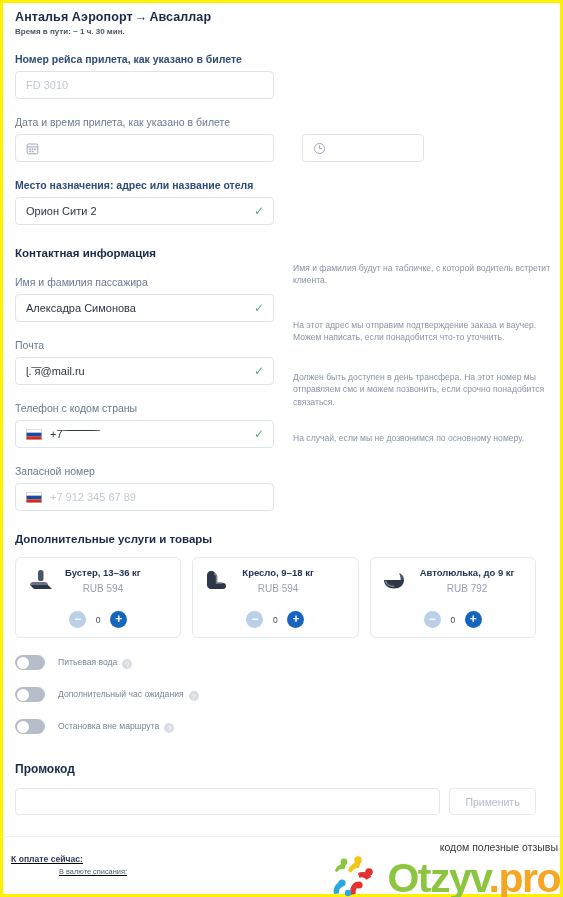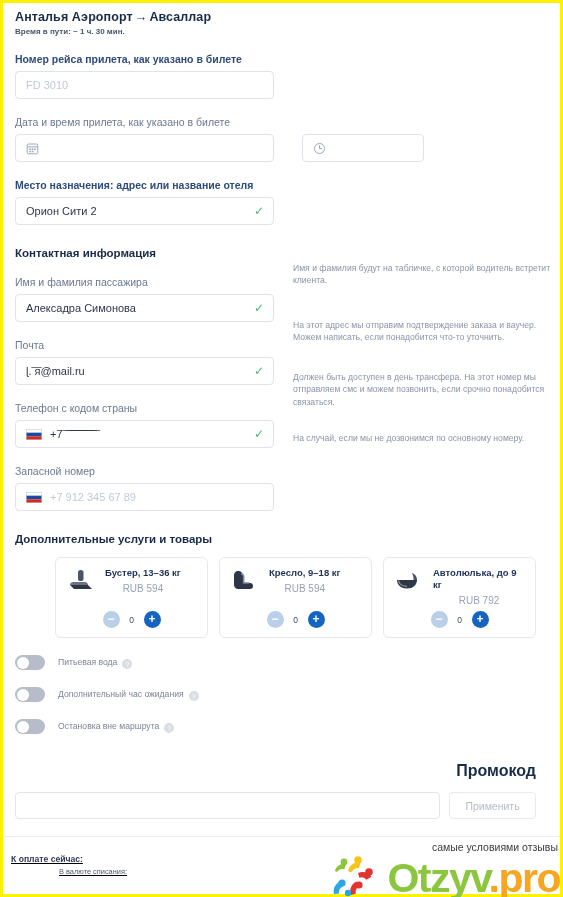--- a/index.html
+++ b/index.html
@@ -68,21 +68,21 @@
     width: 258px;
   }
 
   
   .sec-head {
     font-size: 11.5px; font-weight: bold; color: #1a2b49;
     margin: 22px 0 2px 0;
   }
 
   
-  .cards { display: flex; gap: 11px; margin-top: 12px; margin-left: 40px; }
+  .cards { display: flex; gap: 11px; margin-top: 12px; }
   .card {
     width: 172px; height: 81px;
     border: 1px solid #e4e8ef; border-radius: 6px;
     background: #fff;
     padding: 9px 10px 0 10px;
     position: relative;
   }
   .card-top { display: flex; gap: 9px; }
   .card-art { width: 30px; height: 28px; flex: 0 0 30px; display:flex; align-items:center; justify-content:center;}
   .card-name { font-size: 9.5px; font-weight: bold; color: #1f3155; line-height: 1.25; }
@@ -114,21 +114,21 @@
   }
   .tgl-label { font-size: 8.6px; color: #7b8596; margin-left: 13px; }
   .qmark {
     display: inline-flex; align-items: center; justify-content: center;
     width: 10px; height: 10px; border-radius: 50%;
     background: #d9dde4; color: #fff; font-size: 7.5px;
     margin-left: 5px; position: relative; top: 1.5px;
   }
 
   
-  .promo-head { font-size: 16px; font-weight: bold; color: #1a2b49; margin-top: 28px; text-align: right; }
+  .promo-head { font-size: 12px; font-weight: bold; color: #1a2b49; margin-top: 28px; }
   .promo-row { display: flex; gap: 9px; margin-top: 12px; }
   .promo-input {
     width: 440px; height: 27px;
     border: 1px solid #e2e6ed; border-radius: 4px; background: #fff;
   }
   .promo-btn {
     width: 90px; height: 27px;
     border: 1px solid #e7eaf0; border-radius: 4px; background: #fff;
     color: #b4bcc9; font-size: 10.5px;
     display: flex; align-items: center; justify-content: center;
@@ -378,21 +378,21 @@
   </div>
 
 </div>
 
 <div class="footer">
   <div class="foot-left">
     <div class="foot-t1">К оплате сейчас:</div>
     <div class="foot-t2">В валюте списания:</div>
   </div>
   <div class="brand">
-    <div class="brand-tag">самые условиями отзывы</div>
+    <div class="brand-tag">кодом полезные отзывы</div>
     <div class="brand-mark" style="margin-top:14px;">
       <span>
         <svg width="52" height="46" viewBox="0 0 52 46">
           <circle cx="13" cy="9" r="3.4" fill="#8cc63e"></circle>
           <path d="M4 18c1-5 6-8 11-7l-1.6 5.2C10.6 15.4 7.6 16.3 6 19z" fill="#8cc63e"></path>
           <circle cx="27" cy="7" r="3.8" fill="#f5c518"></circle>
           <path d="M17 18c1.6-6 6.6-9.6 12.6-8.8l-1.6 5.8c-3.6-.4-6.4 1.6-7.6 4.6z" fill="#f5c518"></path>
           <circle cx="38" cy="19" r="3.8" fill="#e3322f"></circle>
           <path d="M27 20c5-2.4 10.6-.8 13.4 3.8l-5 3c-1.6-2.4-4.4-3.2-7-2z" fill="#e3322f"></path>
           <circle cx="11" cy="30" r="3.6" fill="#2aa7df"></circle>

